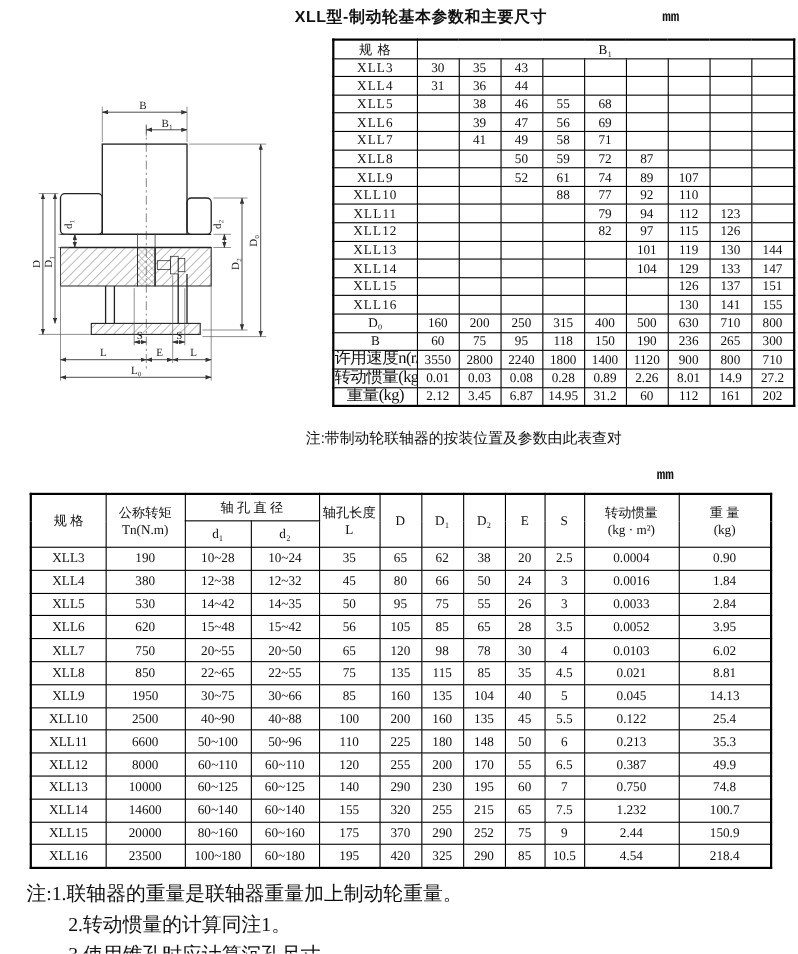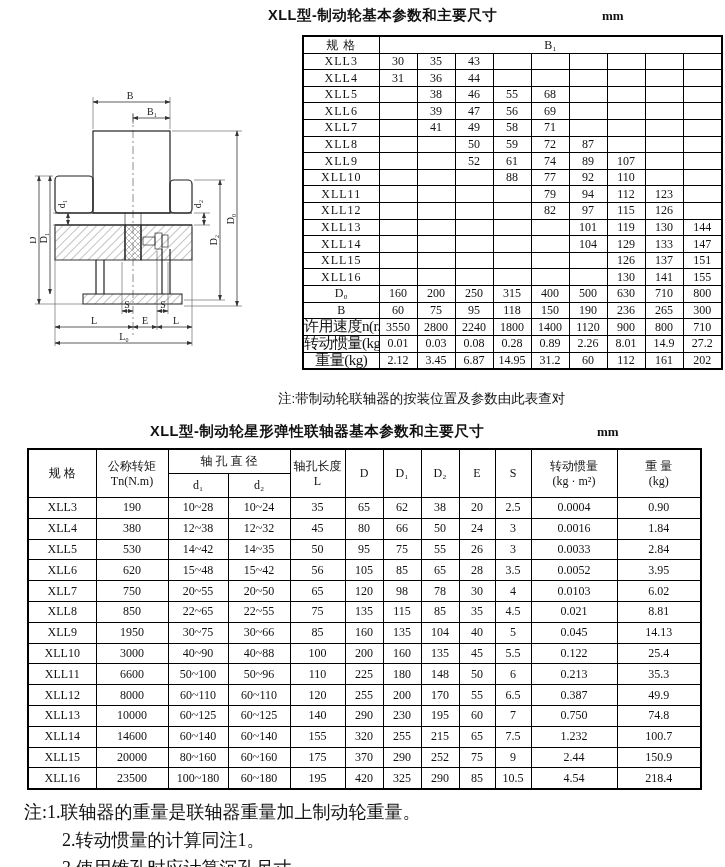--- a/index.html
+++ b/index.html
@@ -1,20 +1,20 @@
 <!DOCTYPE html>
 <html><head>
 <meta charset="utf-8">
 <style>
   html,body{margin:0;padding:0;background:#fff;}
   .page{position:relative;width:725px;height:867px;background:#fff;overflow:hidden;
         font-family:"Liberation Serif","DejaVu Serif",serif;color:#111;border-radius:16px;}
   .title{position:absolute;font-family:"Liberation Sans","DejaVu Sans",sans-serif;
          font-weight:600;font-size:14.5px;letter-spacing:0.5px;white-space:nowrap;}
-  .unit{position:absolute;font-family:Liberation Serif, serif;
+  .unit{position:absolute;font-family:Liberation Mono, monospace;
         font-size:13px;font-weight:600;}
   table{border-collapse:collapse;table-layout:fixed;background:#fff;}
   #table1{position:absolute;left:302px;top:35px;width:421px;border:2px solid #000;}
   #table1 th,#table1 td{border:1px solid #000;text-align:center;vertical-align:middle;
         font-size:12px;height:15.6px;padding:0;line-height:1.05;white-space:nowrap;overflow:hidden;}
   #table1 th{font-weight:normal;}
   #table1 .spec{letter-spacing:1px;}
   #table1 .rowlabel{font-size:12px;}
   #table1 .rowlabel.small{font-size:15px;letter-spacing:-0.5px;text-align:center;}
   #note1{position:absolute;left:278px;top:390px;font-family:"Liberation Sans","DejaVu Sans",sans-serif;
@@ -376,21 +376,20 @@
           <td>60</td>
           <td>112</td>
           <td>161</td>
           <td>202</td>
         </tr>
       </tbody>
   </table>
 
   <div id="note1">注:带制动轮联轴器的按装位置及参数由此表查对</div>
 
-  <div class="title" style="left:150px;top:422px;">XLL型-制动轮星形弹性联轴器基本参数和主要尺寸</div>
   <div class="unit" style="left:597px;top:424px;">mm</div>
 
   <table id="table2">
     <colgroup>
       <col style="width:68px;">
         <col style="width:72px;">
         <col style="width:60px;">
         <col style="width:62px;">
       <col style="width:55px;">
         <col style="width:38px;">
@@ -526,21 +525,21 @@
           <td>160</td>
           <td>135</td>
           <td>104</td>
           <td>40</td>
           <td>5</td>
           <td>0.045</td>
           <td>14.13</td>
         </tr>
         <tr>
           <td class="spec">XLL10</td>
-          <td>3000</td>
+          <td>2500</td>
           <td>40~90</td>
           <td>40~88</td>
           <td>100</td>
           <td>200</td>
           <td>160</td>
           <td>135</td>
           <td>45</td>
           <td>5.5</td>
           <td>0.122</td>
           <td>25.4</td>

